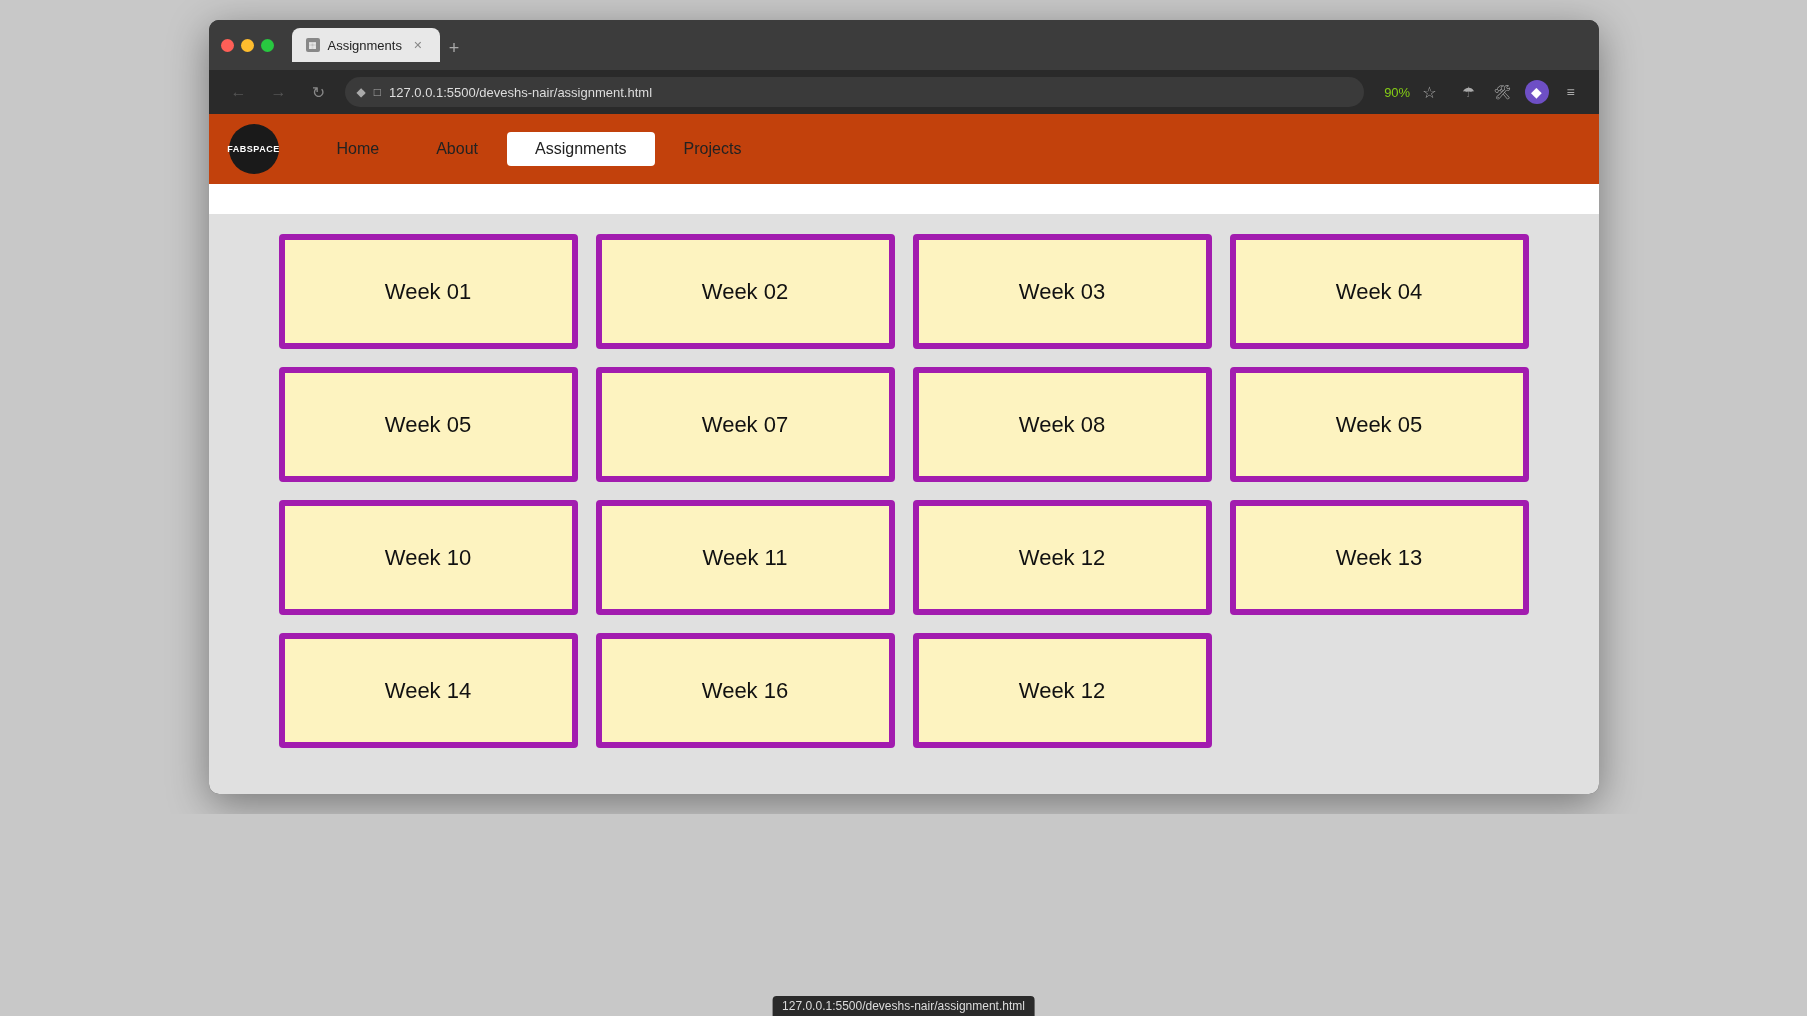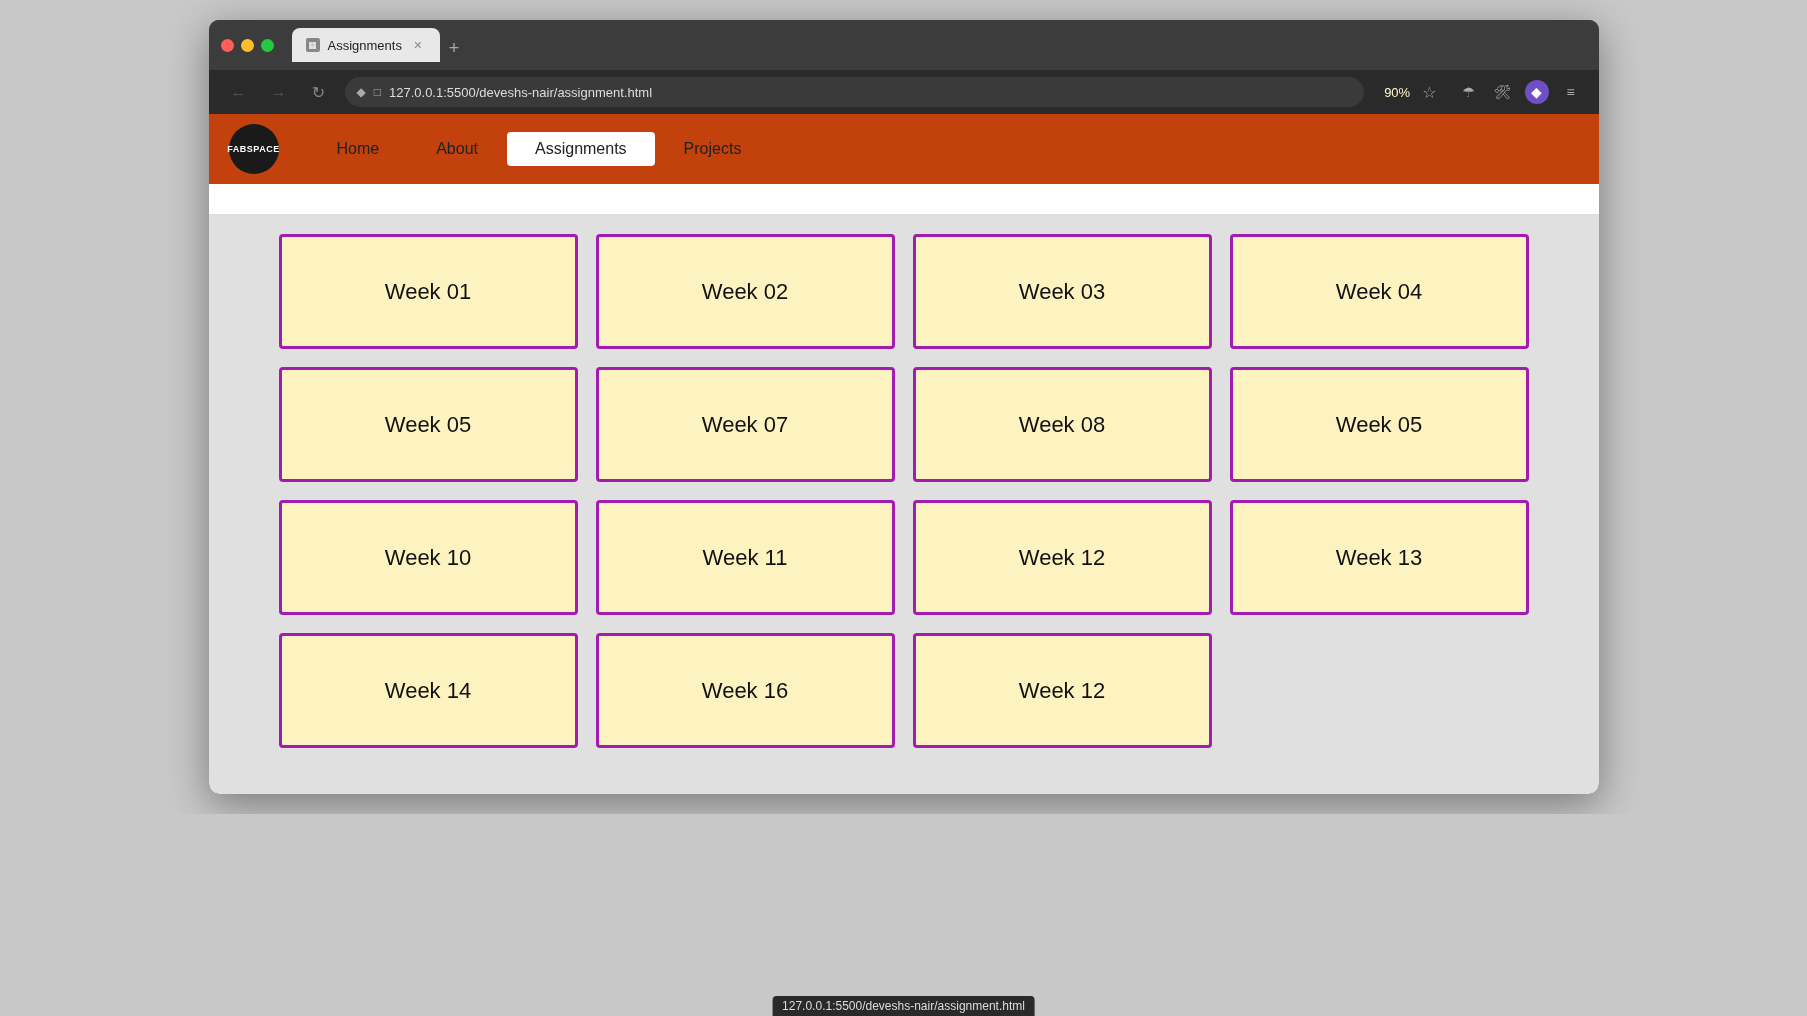--- a/index.html
+++ b/index.html
@@ -127,21 +127,21 @@
       display: flex;
       align-items: center;
       padding: 0 12px;
       gap: 8px;
       color: #ddd;
       font-size: 13px;
     }
     .url-bar-icon { color: #aaa; font-size: 12px; }
     .url-text { flex: 1; }
     .zoom-level {
-      color: #fef9c3;
+      color: #84cc16;
       font-size: 13px;
       margin-left: 8px;
     }
     .star-btn {
       color: #aaa;
       font-size: 16px;
       cursor: pointer;
     }
     .toolbar-icons {
       display: flex;
@@ -225,21 +225,21 @@
       background: #e0e0e0;
       padding: 20px 70px 20px 70px;
     }
     .week-grid {
       display: grid;
       grid-template-columns: repeat(4, 1fr);
       gap: 18px;
     }
     .week-card {
       background: #fdf3c0;
-      border: 3px solid #a21caf;
+      border: 6px solid #a21caf;
       border-radius: 4px;
       height: 115px;
       display: flex;
       align-items: center;
       justify-content: center;
       cursor: pointer;
       transition: background 0.15s;
     }
     .week-card-label {
       font-size: 22px;

